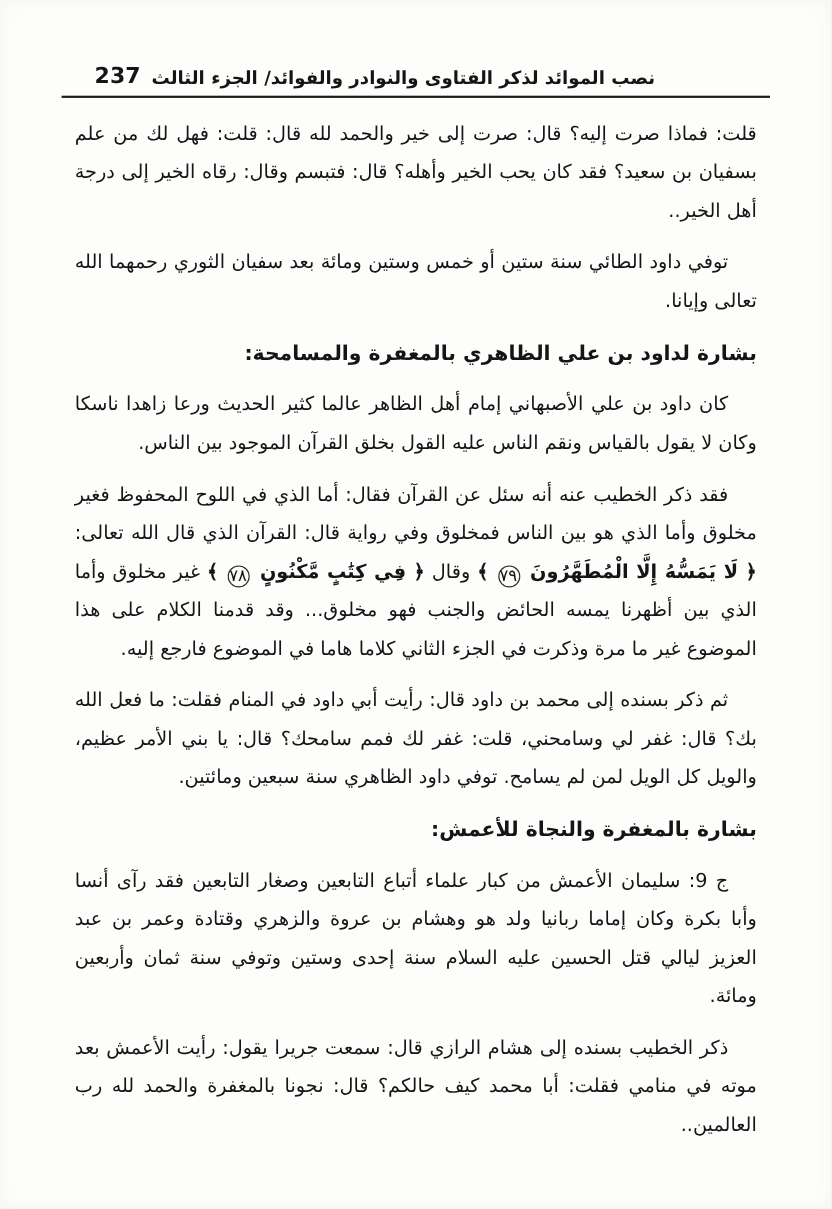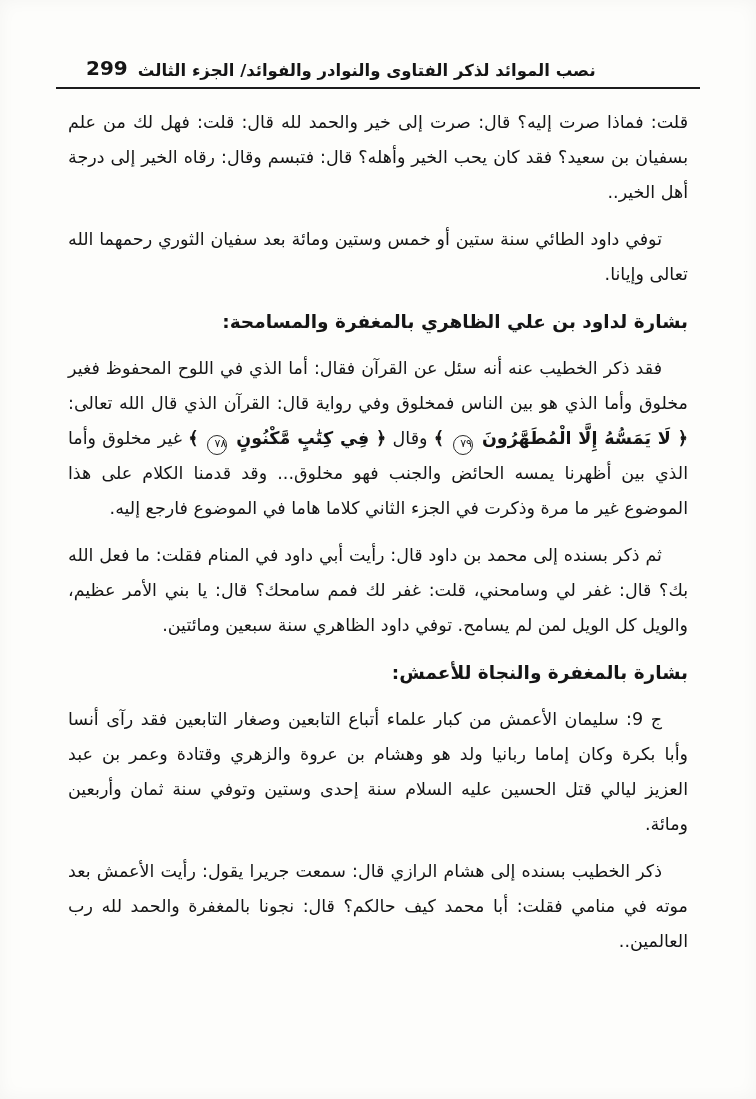--- a/index.html
+++ b/index.html
@@ -55,46 +55,47 @@
     text-indent: 0;
   }
   .verse { font-weight: 700; }
   .vnum {
     display: inline-block;
     width: 18px;
     height: 18px;
     line-height: 16px;
     border: 1px solid #2a2a2a;
     border-radius: 50%;
-    font-size: 11px;
+    font-size: 15px;
     font-weight: 400;
-    text-align: right;
+    text-align: left;
     vertical-align: -3px;
     margin: 0 2px;
     text-indent: 0;
   }
 </style>
 </head>
 <body>
 
 <div class="page">
 
   <div class="hdr">
     <div class="hdr-title">نصب الموائد لذكر الفتاوى والنوادر والفوائد/ الجزء الثالث</div>
-    <div class="hdr-num">299</div>
+    <div class="hdr-num">237</div>
   </div>
 
   <div class="body-text">
 
     <p class="para">قلت: فماذا صرت إليه؟ قال: صرت إلى خير والحمد لله قال: قلت: فهل لك من علم بسفيان بن سعيد؟ فقد كان يحب الخير وأهله؟ قال: فتبسم وقال: رقاه الخير إلى درجة أهل الخير..</p>
 
     <p class="para indent">توفي داود الطائي سنة ستين أو خمس وستين ومائة بعد سفيان الثوري رحمهما الله تعالى وإيانا.</p>
 
     <p class="heading">بشارة لداود بن علي الظاهري بالمغفرة والمسامحة:</p>
 
+    <p class="para indent">كان داود بن علي الأصبهاني إمام أهل الظاهر عالما كثير الحديث ورعا زاهدا ناسكا وكان لا يقول بالقياس ونقم الناس عليه القول بخلق القرآن الموجود بين الناس.</p>
 
     <p class="para indent"><span>فقد ذكر الخطيب عنه أنه سئل عن القرآن فقال: أما الذي في اللوح المحفوظ فغير مخلوق وأما الذي هو بين الناس فمخلوق وفي رواية قال: القرآن الذي قال الله تعالى: </span><span class="verse"><span>﴿</span> <span>لَا يَمَسُّهُ إِلَّا الْمُطَهَّرُونَ</span> <span class="vnum">٧٩</span> <span>﴾</span></span><span> وقال </span><span class="verse"><span>﴿</span> <span>فِي كِتَٰبٍ مَّكْنُونٍ</span> <span class="vnum">٧٨</span> <span>﴾</span></span><span> غير مخلوق وأما الذي بين أظهرنا يمسه الحائض والجنب فهو مخلوق... وقد قدمنا الكلام على هذا الموضوع غير ما مرة وذكرت في الجزء الثاني كلاما هاما في الموضوع فارجع إليه.</span></p>
 
     <p class="para indent">ثم ذكر بسنده إلى محمد بن داود قال: رأيت أبي داود في المنام فقلت: ما فعل الله بك؟ قال: غفر لي وسامحني، قلت: غفر لك فمم سامحك؟ قال: يا بني الأمر عظيم، والويل كل الويل لمن لم يسامح. توفي داود الظاهري سنة سبعين ومائتين.</p>
 
     <p class="heading">بشارة بالمغفرة والنجاة للأعمش:</p>
 
     <p class="para indent">ج 9: سليمان الأعمش من كبار علماء أتباع التابعين وصغار التابعين فقد رآى أنسا وأبا بكرة وكان إماما ربانيا ولد هو وهشام بن عروة والزهري وقتادة وعمر بن عبد العزيز ليالي قتل الحسين عليه السلام سنة إحدى وستين وتوفي سنة ثمان وأربعين ومائة.</p>
 
     <p class="para indent">ذكر الخطيب بسنده إلى هشام الرازي قال: سمعت جريرا يقول: رأيت الأعمش بعد موته في منامي فقلت: أبا محمد كيف حالكم؟ قال: نجونا بالمغفرة والحمد لله رب العالمين..</p>

